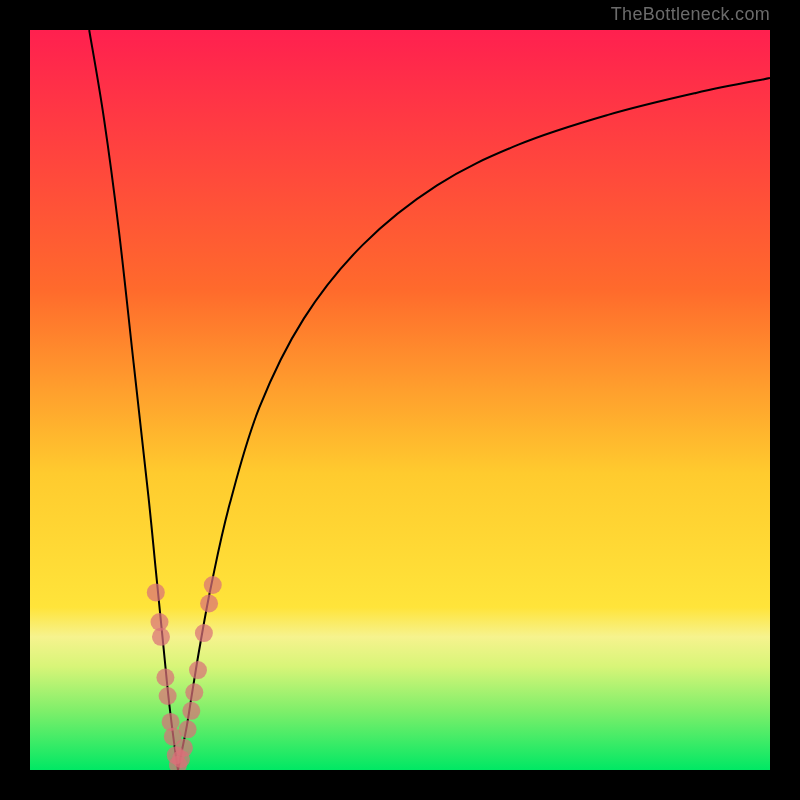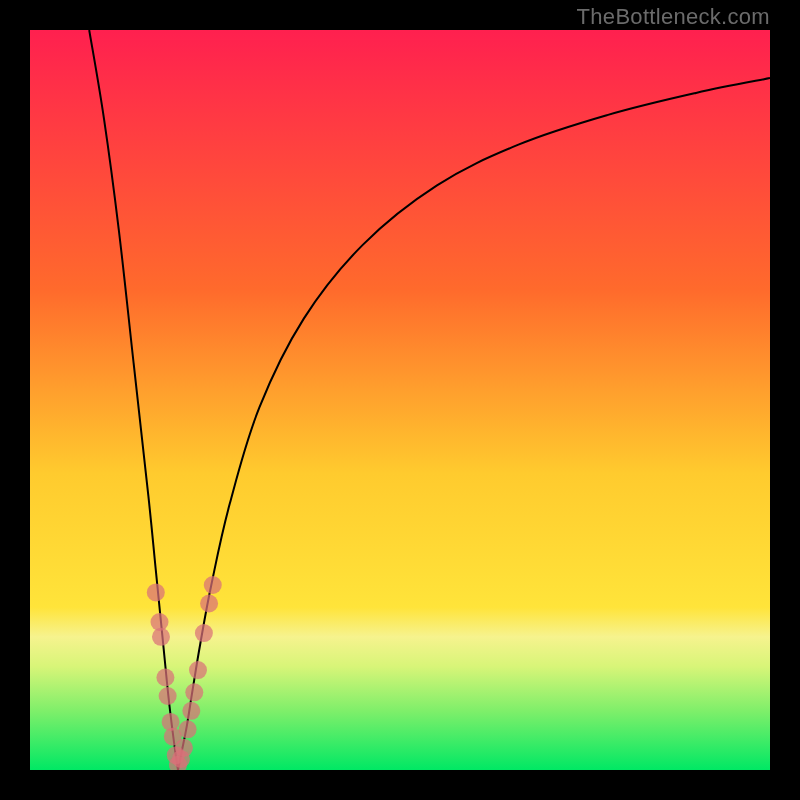--- a/index.html
+++ b/index.html
@@ -21,21 +21,21 @@
   }
   .gradient {
     position: absolute;
     inset: 0;
   }
   .watermark {
     position: absolute;
     top: 4px;
     right: 30px;
     color: #6b6b6b;
-    font-size: 22px;
+    font-size: 18px;
     font-weight: 400;
     letter-spacing: 0.3px;
     z-index: 5;
   }
   svg.plot {
     position: absolute;
     inset: 0;
     width: 100%;
     height: 100%;
   }

